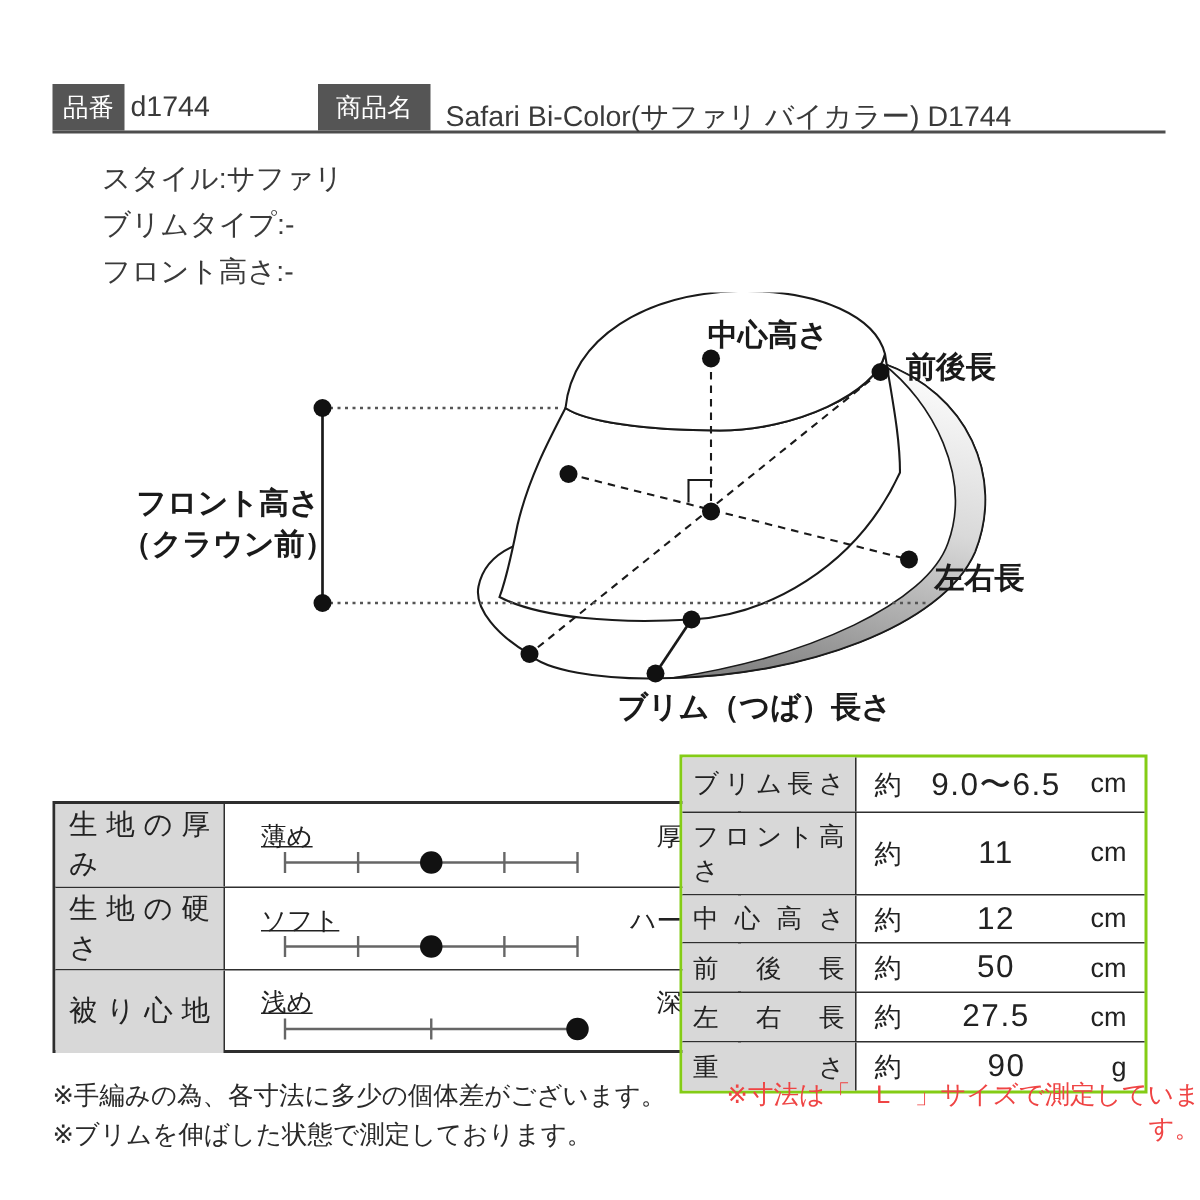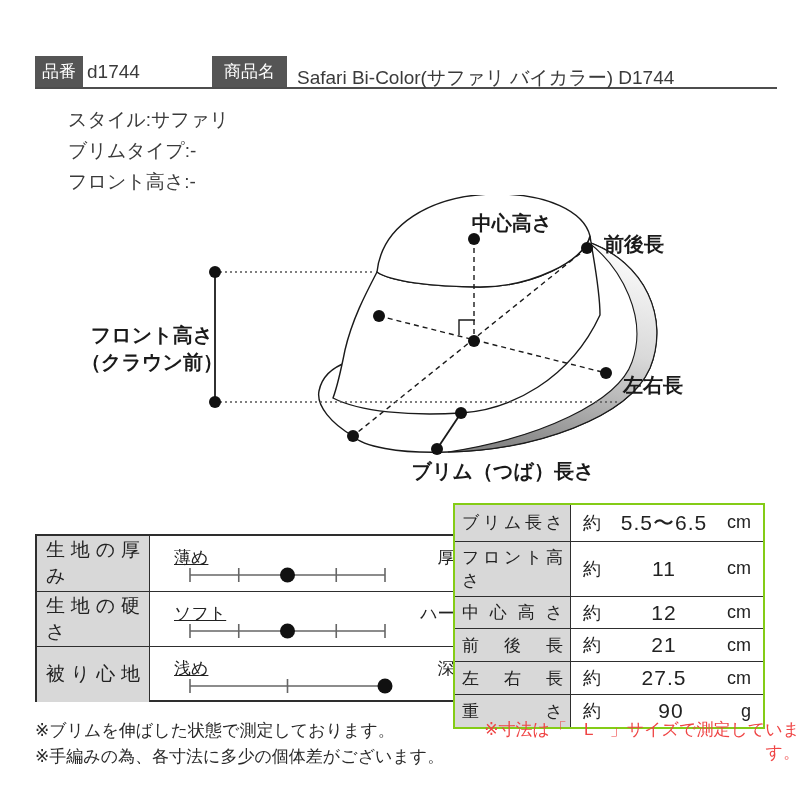--- a/index.html
+++ b/index.html
@@ -194,21 +194,21 @@
     </div>
   </div>
 
   <div class="size-table">
     <div class="size-row">
       <div class="size-label">
           <span>ブリム長さ</span>
         </div>
       <div class="size-value-cell">
         <span class="approx">約</span>
-        <span class="size-value">5.5〜6.5</span>
+        <span class="size-value">9.0〜6.5</span>
         <span class="unit">cm</span>
       </div>
     </div>
     <div class="size-row">
       <div class="size-label">
           <span>フロント高さ</span>
         </div>
       <div class="size-value-cell">
         <span class="approx">約</span>
         <span class="size-value">11</span>
@@ -224,21 +224,21 @@
         <span class="size-value">12</span>
         <span class="unit">cm</span>
       </div>
     </div>
     <div class="size-row">
       <div class="size-label">
           <span>前後長</span>
         </div>
       <div class="size-value-cell">
         <span class="approx">約</span>
-        <span class="size-value">21</span>
+        <span class="size-value">50</span>
         <span class="unit">cm</span>
       </div>
     </div>
     <div class="size-row">
       <div class="size-label">
           <span>左右長</span>
         </div>
       <div class="size-value-cell">
         <span class="approx">約</span>
         <span class="size-value">27.5</span>
@@ -251,18 +251,18 @@
         </div>
       <div class="size-value-cell">
         <span class="approx">約</span>
         <span class="size-value">90</span>
         <span class="unit">g</span>
       </div>
     </div>
   </div>
 
   <div class="footnotes-left">
+    <div>※手編みの為、各寸法に多少の個体差がございます。</div>
     <div>※ブリムを伸ばした状態で測定しております。</div>
-    <div>※手編みの為、各寸法に多少の個体差がございます。</div>
   </div>
   <div class="footnote-right">※寸法は「　L　」サイズで測定しています。</div>
 
 </div>
 
 </body></html>

